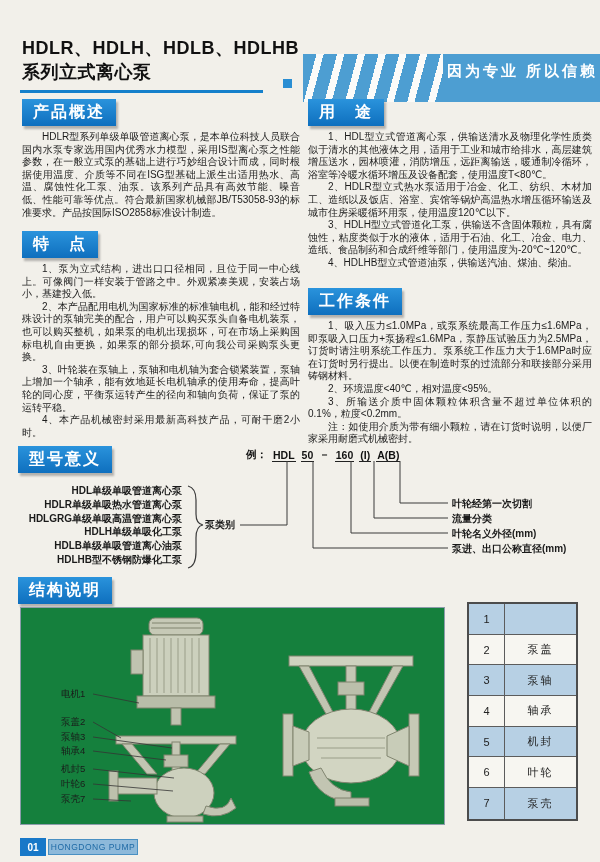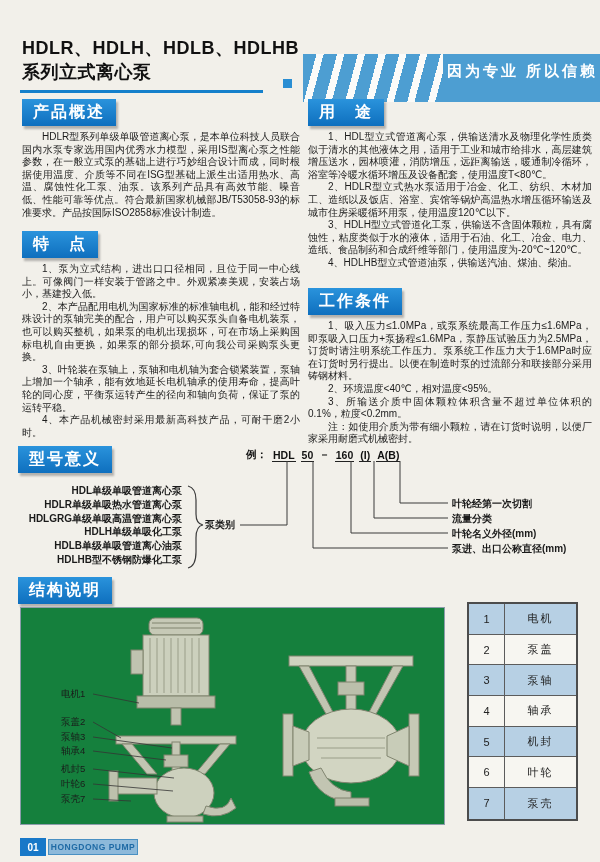--- a/index.html
+++ b/index.html
@@ -40,21 +40,21 @@
   .parts-row{display:flex;height:30.7px;border-bottom:1px solid #5c5c5c;box-sizing:border-box;}
   .parts-row:last-child{border-bottom:none;}
   .parts-row.blue{background:#b7d0e4;}
   .cell-no{width:36px;border-right:1px solid #5c5c5c;display:flex;align-items:center;justify-content:center;
     font-size:11px;color:#222;box-sizing:border-box;}
   .cell-name{flex:1;display:flex;align-items:center;justify-content:center;font-size:11px;color:#222;letter-spacing:2px;}
   
   .page-num{left:20px;top:838px;width:26px;height:18px;background:#1878c8;color:#fff;font-size:10px;font-weight:bold;
     display:flex;align-items:center;justify-content:center;}
   .brand-box{left:48px;top:839px;width:90px;height:16px;background:#8db9da;border:1.5px solid #4a90c2;box-sizing:border-box;
-    display:flex;align-items:center;justify-content:center;color:#1f6aa5;font-size:8.5px;font-weight:bold;letter-spacing:.5px;white-space:nowrap;}
+    display:flex;align-items:center;justify-content:center;color:#1f6aa5;font-size:8.5px;font-weight:normal;letter-spacing:.5px;white-space:nowrap;}
   svg{display:block;}
 </style>
 </head>
 <body>
 
 <div class="abs page-title">
   <div>HDLR、HDLH、HDLB、HDLHB</div>
   <div>系列立式离心泵</div>
 </div>
 <div class="abs title-underline"></div>
@@ -213,21 +213,20 @@
   <div class="pump-label" style="top:123px;">泵轴3</div>
   <div class="pump-label" style="top:137px;">轴承4</div>
   <div class="pump-label" style="top:155px;">机封5</div>
   <div class="pump-label" style="top:170px;">叶轮6</div>
   <div class="pump-label" style="top:185px;">泵壳7</div>
 </div>
 
 <div class="abs parts-table">
   <div class="parts-row blue">
     <div class="cell-no">1</div>
-    <div class="cell-name">电机</div>
   </div>
   <div class="parts-row">
     <div class="cell-no">2</div>
     <div class="cell-name">泵盖</div>
   </div>
   <div class="parts-row blue">
     <div class="cell-no">3</div>
     <div class="cell-name">泵轴</div>
   </div>
   <div class="parts-row">

